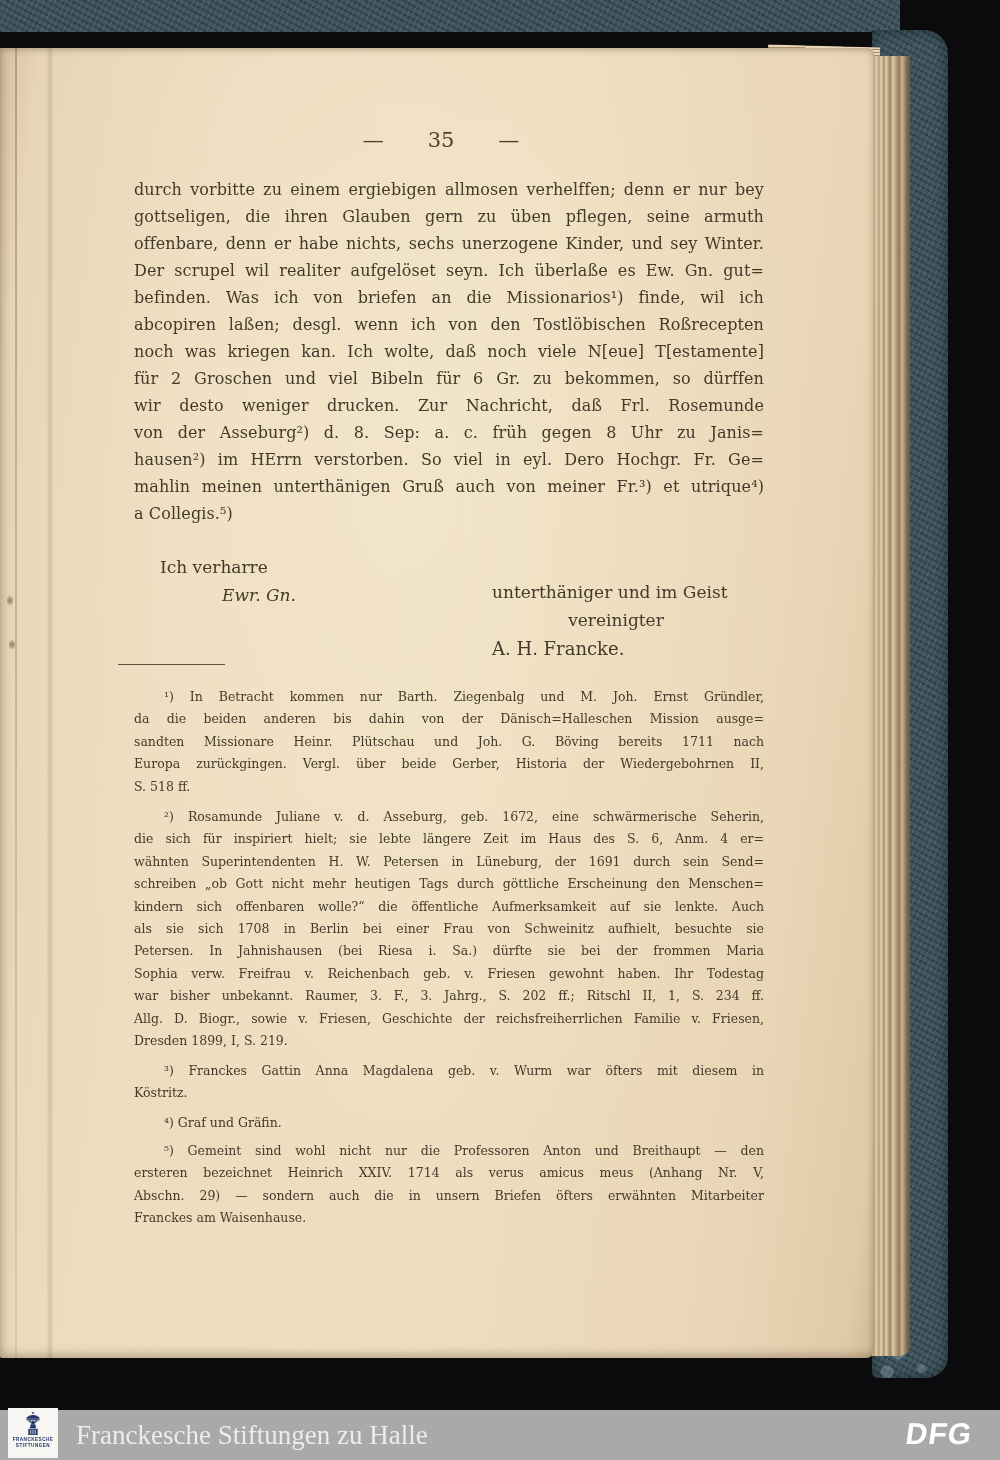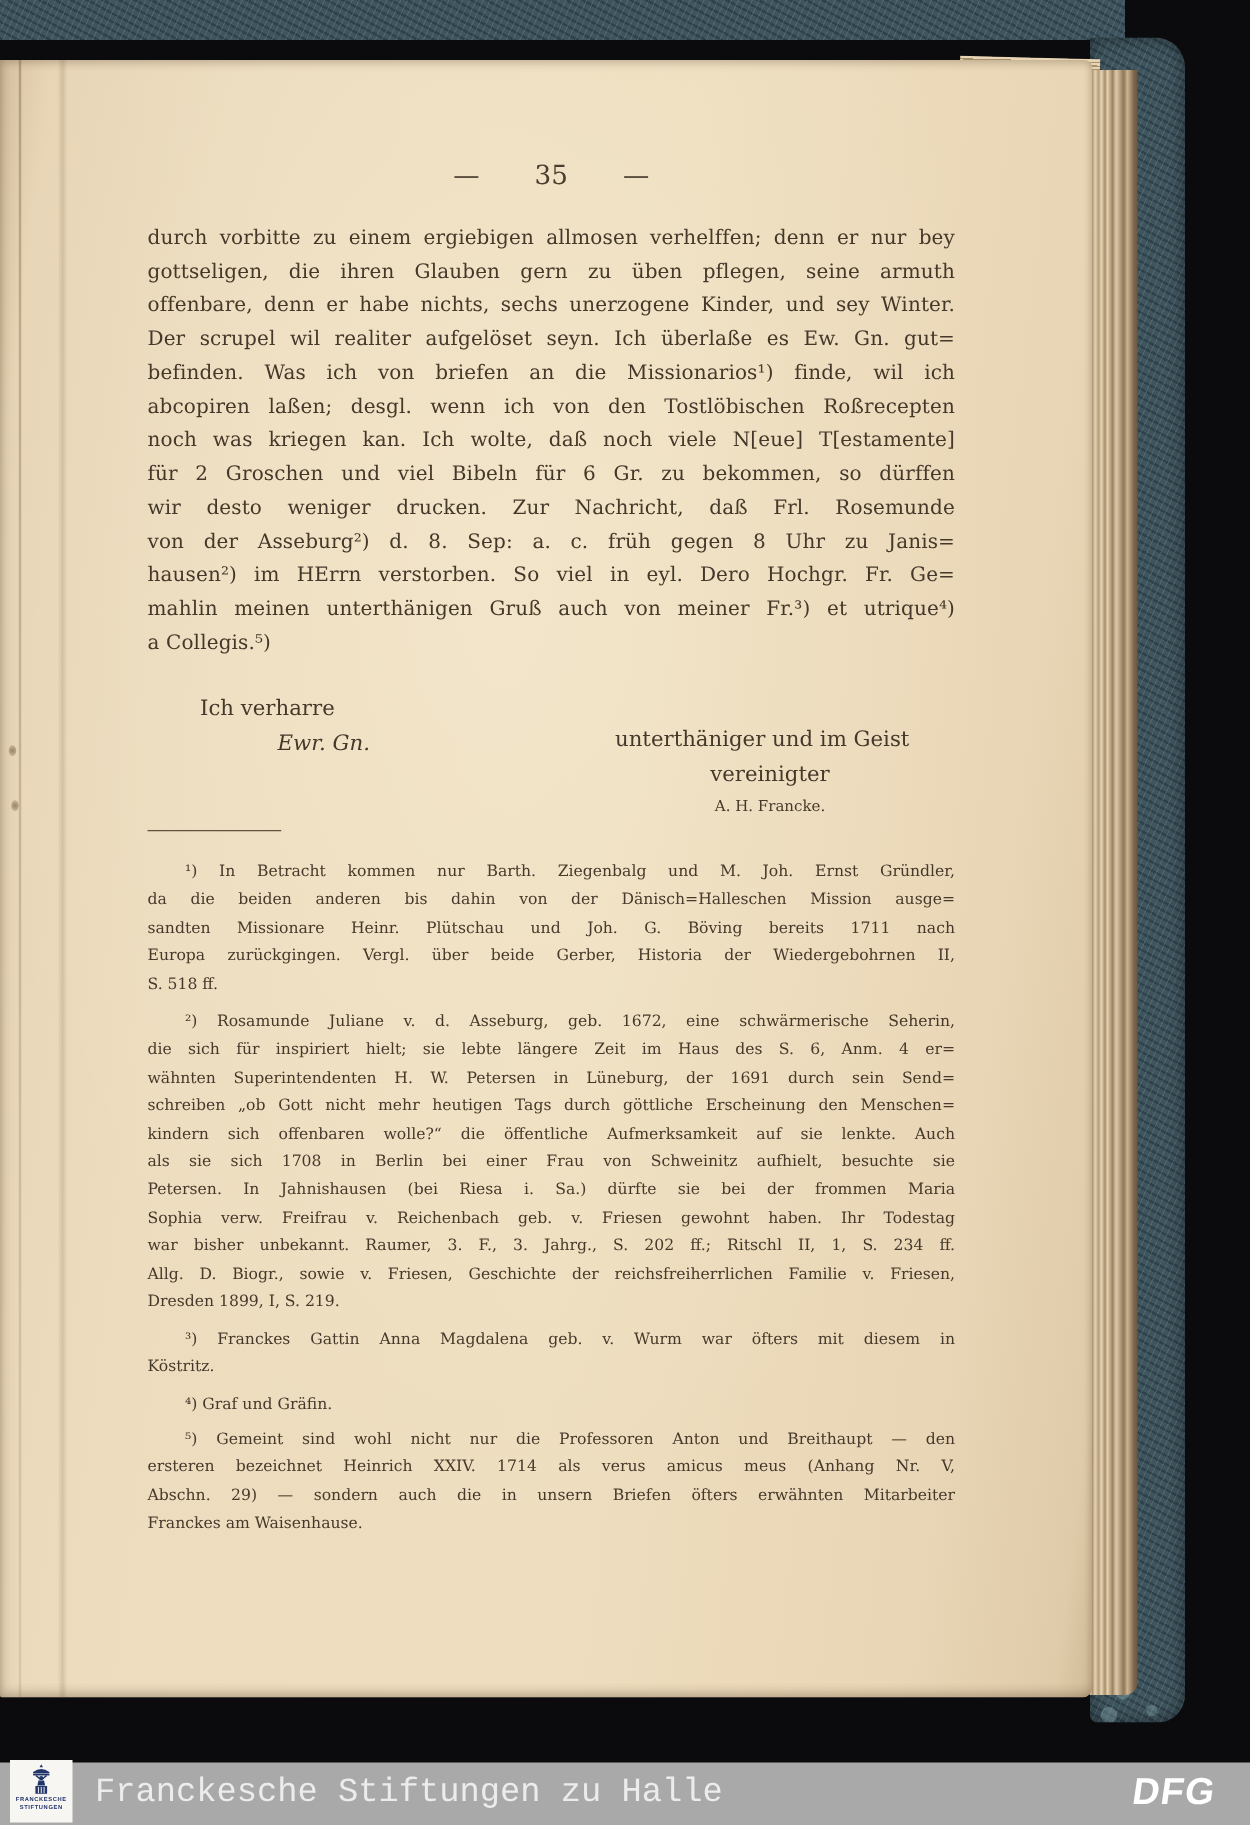--- a/index.html
+++ b/index.html
@@ -66,45 +66,45 @@
   
   .pagenum {
     position:absolute; left:118px; top:128px; width:646px;
     display:flex; justify-content:center; align-items:center; gap:44px;
     font-size:21px; color:#4a3e2f;
   }
   .letter {
     position:absolute; left:118px; top:176px; width:646px;
     font-size:16px; line-height:27px; letter-spacing:0.1px; color:#44382a;
   }
-  .tl { text-align:justify; text-align-last:justify; }
+  .tl { text-align:justify; text-align-last:justify;margin-left:16px; }
   .tl.last { text-align-last:left; }
   .fn .tl.first { padding-left:30px; }
   .closing { position:absolute; font-size:17px; color:#44382a;margin-top:23px; }
   .c1 { left:160px; top:534px; }
   .c2 { left:222px; top:562px;font-style:italic; }
   .c3 { left:492px; top:559px; width:248px; text-align:left; }
   .c4 { left:492px; top:587px; width:248px; text-align:center; }
-  .c5 { left:492px; top:615px; width:248px; text-align:center; font-size:12px; }
+  .c5 { left:492px; top:615px; width:248px; text-align:left; font-size:18px; }
   .separator { position:absolute; left:118px; top:664px; width:107px; height:1px; background:#60503d; }
   .fn { position:absolute; left:118px; width:646px; font-size:12.5px; line-height:22.4px; color:#46392b; }
   .fn1 { top:686px; } .fn2 { top:806px; } .fn3 { top:1060px; } .fn4 { top:1112px; } .fn5 { top:1140px; }
 
   
   .footer-bar { position:absolute; left:0; top:1410px; width:1000px; height:50px; background:#a9a9a9; }
   .logo-box {
     position:absolute; left:8px; top:1408px; width:50px; height:50px;
     background:#f7f6f2; display:flex; flex-direction:column; align-items:center; justify-content:flex-start;
   }
   .logo-box svg { margin-top:3px; }
   .logo-text { font-family:"Liberation Sans", sans-serif; font-weight:bold; font-size:4.6px;
     letter-spacing:0.5px; color:#23356b; text-align:center; line-height:5.6px; }
   .bar-title {
     position:absolute; left:76px; top:1410px; height:50px; line-height:50px;
-    font-family:Liberation Mono, monospace; font-size:27px; color:#ececec;
+    font-family:Liberation Serif, serif; font-size:27px; color:#ececec;
   }
   .dfg {
     position:absolute; right:28px; top:1417px;
     font-family:"Liberation Sans", sans-serif; font-weight:900; font-size:30px;
     color:#ffffff; transform:skewX(-8deg); letter-spacing:1px;
   }
 </style>
 </head>
 <body>
 

